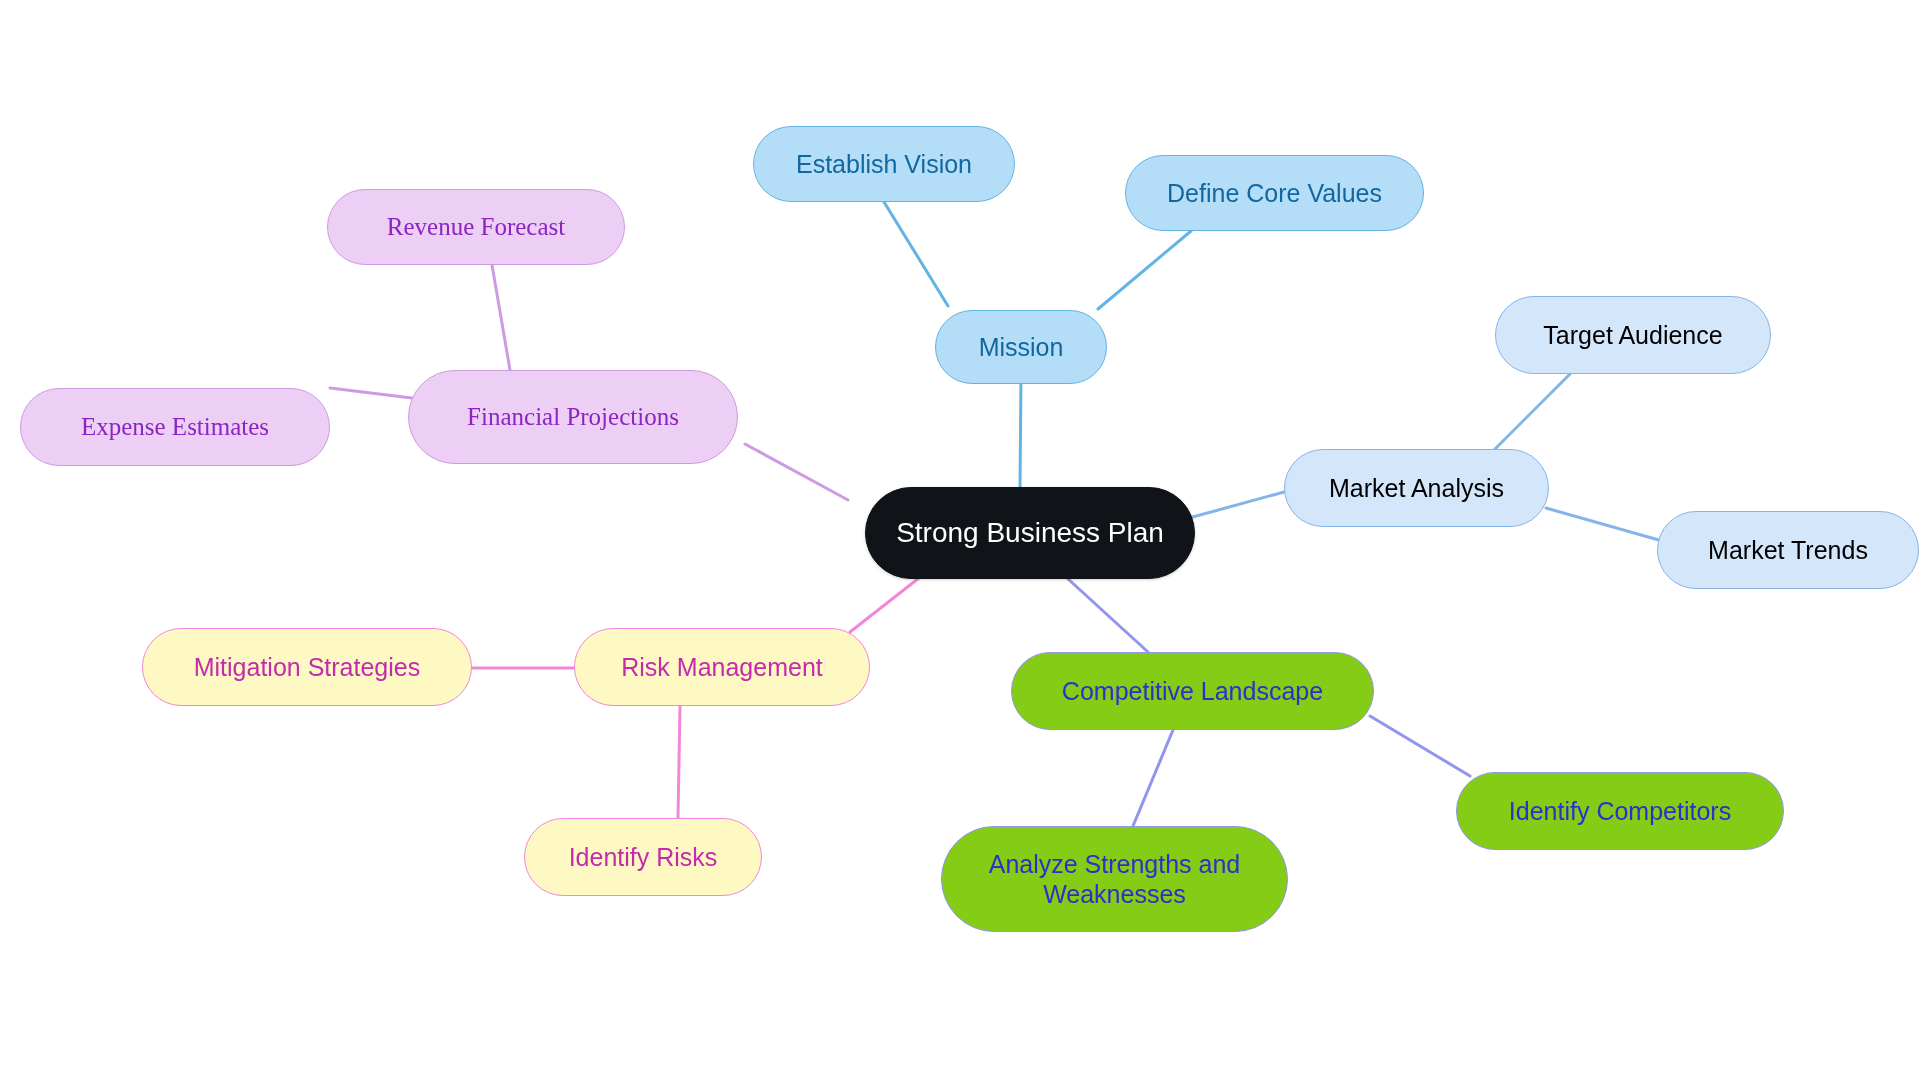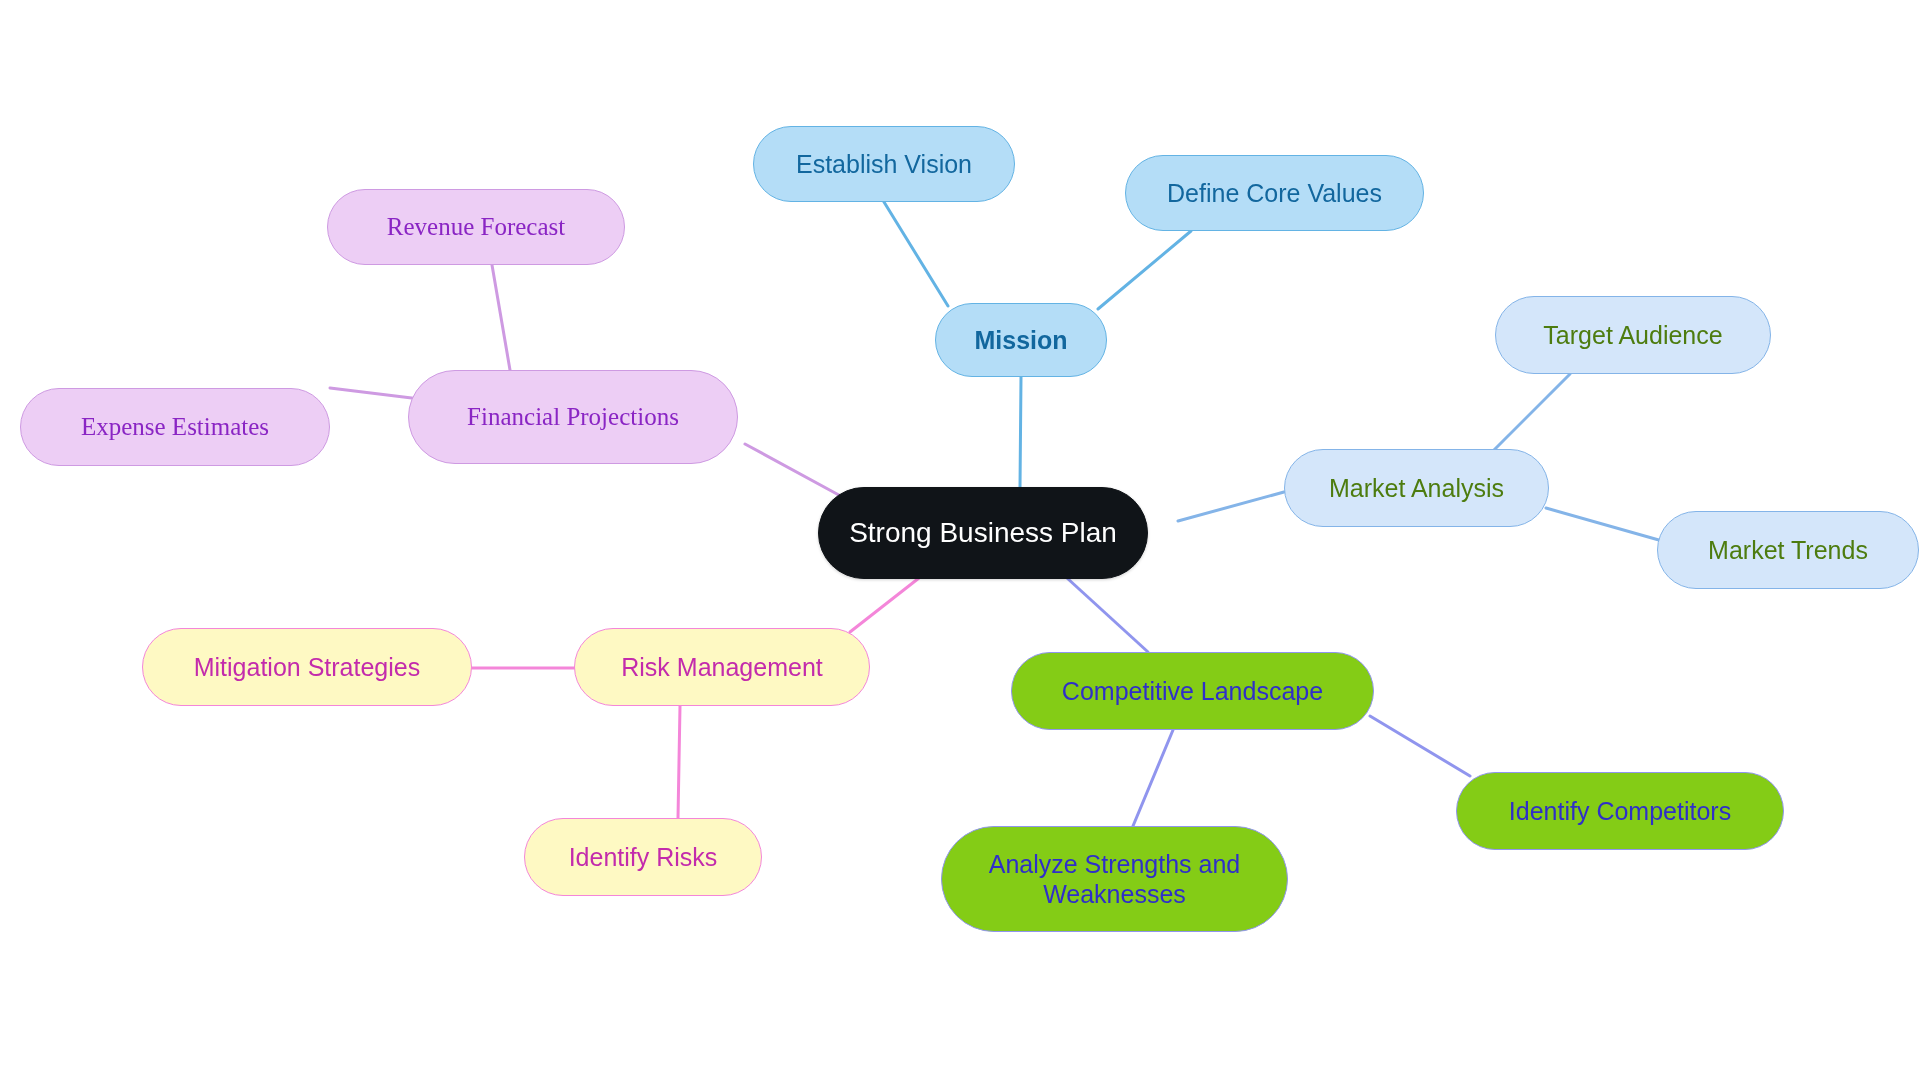--- a/index.html
+++ b/index.html
@@ -54,21 +54,21 @@
   }
   .node-blue-a {
     background: #b4ddf7;
     border-color: #63b3e4;
     color: #12679e;
     font-size: 25px;
   }
   .node-blue-b {
     background: #d4e6fa;
     border-color: #84b4e8;
-    color: #4d7c0f;
+    color: #000000;
     font-size: 25px;
   }
   .node-periwinkle {
     background: #84cc16;
     border-color: #9095ee;
     color: #2f2fc9;
     font-size: 25px;
   }
   .node-pink {
     background: #fef9c3;
@@ -100,23 +100,23 @@
       <line x1="1370" y1="716" x2="1470" y2="776" stroke="#9095ee" stroke-width="3" stroke-linecap="round"></line>
       <line x1="1173" y1="730" x2="1133" y2="826" stroke="#9095ee" stroke-width="3" stroke-linecap="round"></line>
       <line x1="919" y1="578" x2="850" y2="632" stroke="#f486d9" stroke-width="3" stroke-linecap="round"></line>
       <line x1="574" y1="668" x2="472" y2="668" stroke="#f486d9" stroke-width="3" stroke-linecap="round"></line>
       <line x1="680" y1="706" x2="678" y2="818" stroke="#f486d9" stroke-width="3" stroke-linecap="round"></line>
       <line x1="848" y1="500" x2="745" y2="444" stroke="#ce9ae2" stroke-width="3" stroke-linecap="round"></line>
       <line x1="510" y1="370" x2="492" y2="265" stroke="#ce9ae2" stroke-width="3" stroke-linecap="round"></line>
       <line x1="428" y1="400" x2="330" y2="388" stroke="#ce9ae2" stroke-width="3" stroke-linecap="round"></line>
     </svg>
 
-  <div class="node node-root" style="left: 818px; top: 487px; width: 330px; height: 92px; text-align: center;">Strong Business Plan</div>
+  <div class="node node-root" style="left: 865px; top: 487px; width: 330px; height: 92px; text-align: center;">Strong Business Plan</div>
 
-  <div class="node node-blue-a" style="left: 935px; top: 303px; width: 172px; height: 74px; font-weight: bold;">Mission</div>
+  <div class="node node-blue-a" style="left: 935px; top: 310px; width: 172px; height: 74px;">Mission</div>
   <div class="node node-blue-a" style="left: 753px; top: 126px; width: 262px; height: 76px;">Establish Vision</div>
   <div class="node node-blue-a" style="left: 1125px; top: 155px; width: 299px; height: 76px;">Define Core Values</div>
 
   <div class="node node-blue-b" style="left: 1284px; top: 449px; width: 265px; height: 78px;">Market Analysis</div>
   <div class="node node-blue-b" style="left: 1495px; top: 296px; width: 276px; height: 78px;">Target Audience</div>
   <div class="node node-blue-b" style="left: 1657px; top: 511px; width: 262px; height: 78px;">Market Trends</div>
 
   <div class="node node-periwinkle" style="left: 1011px; top: 652px; width: 363px; height: 78px;">Competitive Landscape</div>
   <div class="node node-periwinkle" style="left: 1456px; top: 772px; width: 328px; height: 78px;">Identify Competitors</div>
   <div class="node node-periwinkle" style="left: 941px; top: 826px; width: 347px; height: 106px;">Analyze Strengths and

